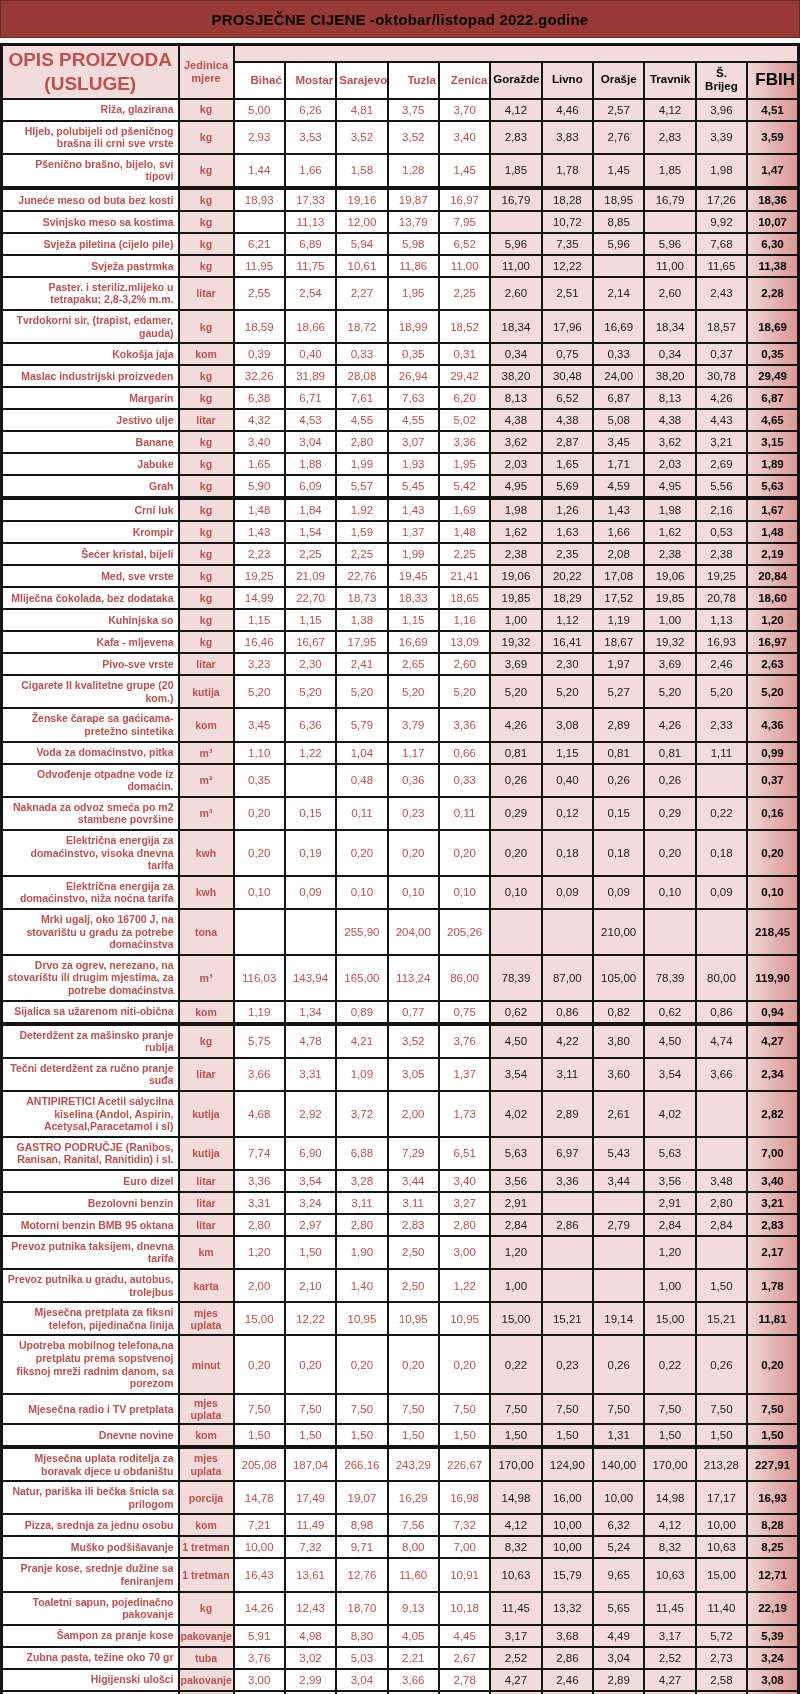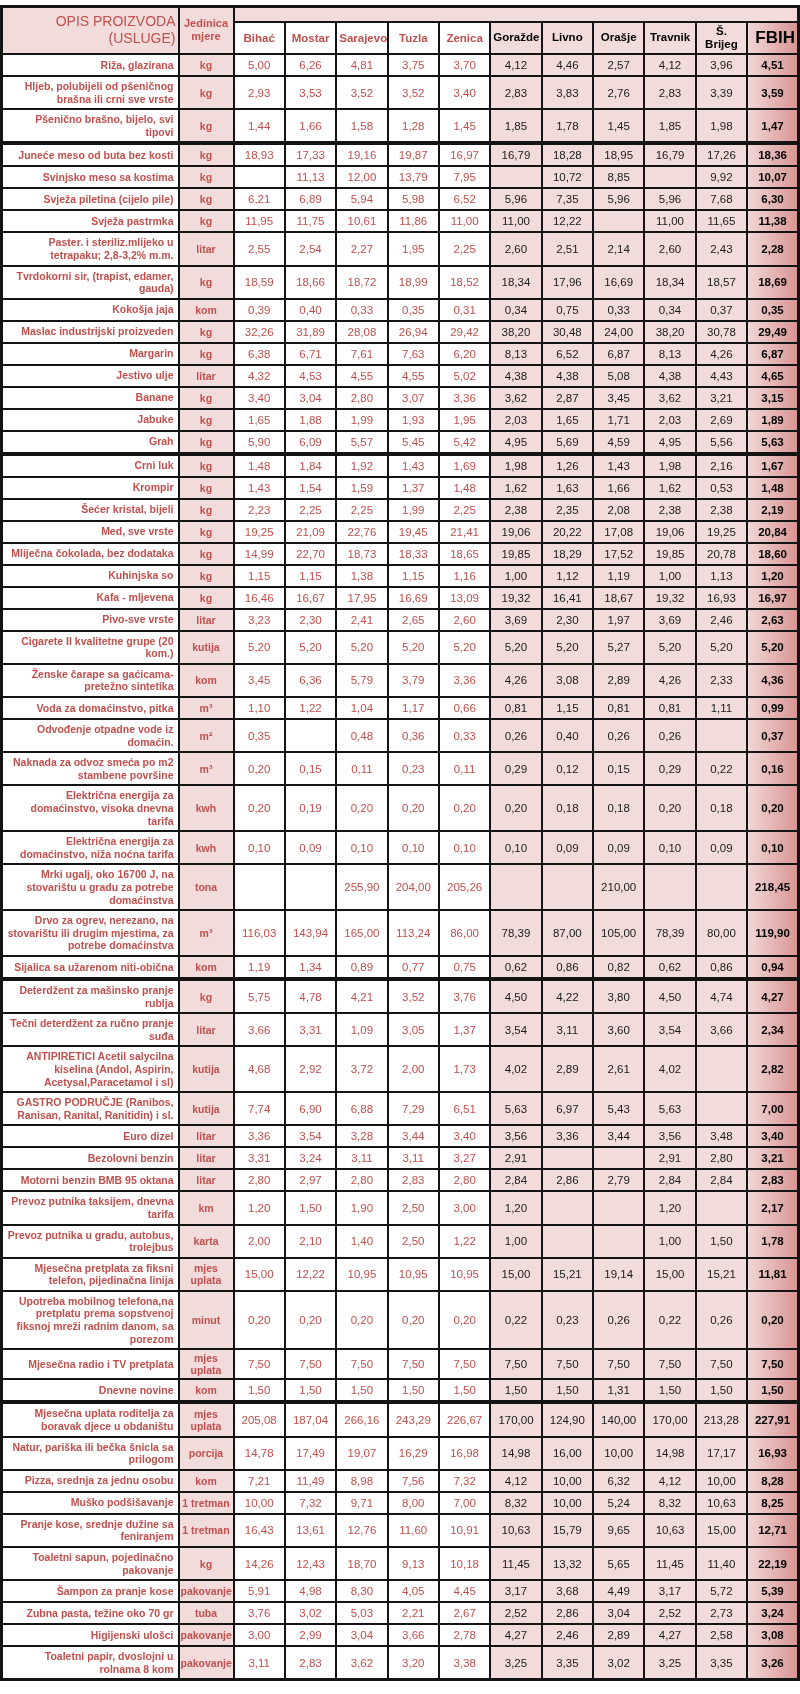--- a/index.html
+++ b/index.html
@@ -16,39 +16,40 @@
     height:38px;background:var(--band);color:#000;
     display:flex;align-items:center;justify-content:center;
     font-weight:700;font-size:15px;letter-spacing:.2px;
     border:1px solid #6e2a27;
   }
   table{width:800px;border-collapse:collapse;table-layout:fixed;margin-top:5px;border:3px solid var(--bc);}
   col.c-label{width:177px;}
   col.c-unit{width:55px;}
   th,td{border:2px solid var(--bc);vertical-align:middle;}
   thead th{padding:2px;}
-  th.opis{background:var(--pink);color:var(--red);font-weight:400;font-size:14px;line-height:1.25;text-align:right;}
+  th.opis{background:var(--pink);color:var(--red);font-weight:700;font-size:19px;line-height:1.25;text-align:center;}
   th.unit-h{background:var(--pink);color:var(--red);font-weight:700;font-size:11px;line-height:1.2;margin-top:28px;}
   th.strip{background:var(--pink);height:15px;}
-  th.city-w{background:#fff;color:var(--red);font-weight:700;font-size:11.5px;height:27px;text-align:center;}
+  th.city-w{background:#fff;color:var(--red);font-weight:700;font-size:11.5px;height:27px;text-align:right;}
   th.city-p{background:var(--pink);color:#000;font-weight:700;font-size:11.5px;text-align:center;line-height:1.15;}
   th.city-f{background:linear-gradient(90deg,#f0d7d5,var(--pink2));color:#000;font-weight:700;font-size:17px;text-align:right;}
   td.label{background:#fff;color:var(--red);font-weight:700;font-size:10.5px;line-height:1.2;text-align:right;padding:3px 4px;}
   td.unit{background:var(--pink);color:var(--red);font-weight:700;font-size:10.5px;line-height:1.15;text-align:center;padding:2px 1px;}
   td.vw{background:#fff;color:var(--red);}
   td.vp{background:var(--pink);color:#1a1a1a;}
   td.vf{background:linear-gradient(90deg,#f0d7d5,var(--pink2));color:#000;font-weight:700;}
   td.vw,td.vp,td.vf{text-align:center;font-size:11.5px;padding:4px 1px;}
   tr.grp td{border-bottom-width:4px;}
 </style>
 </head>
 <body>
 
 <div class="page">
 
+  <div class="title-bar">PROSJEČNE CIJENE -oktobar/listopad 2022.godine</div>
 
   <table>
     <colgroup>
       <col class="c-label">
       <col class="c-unit">
       <col>
         <col>
         <col>
         <col>
         <col>

